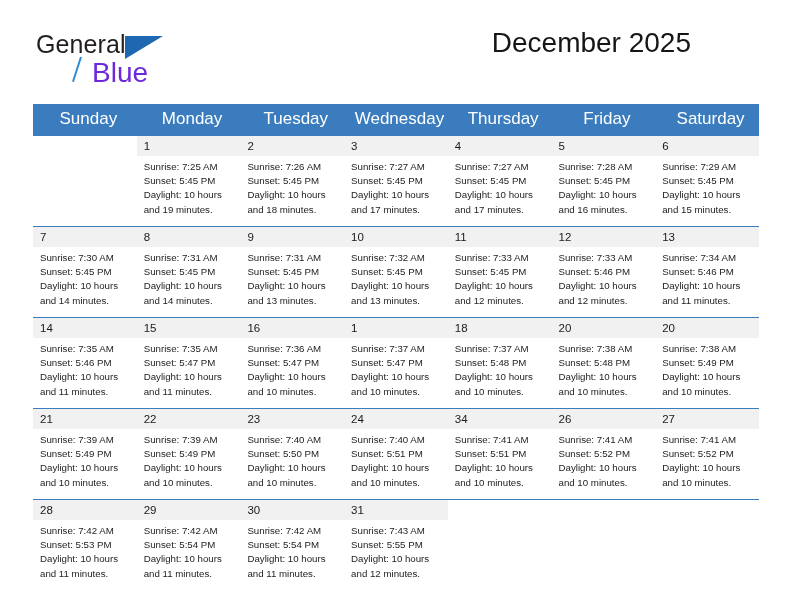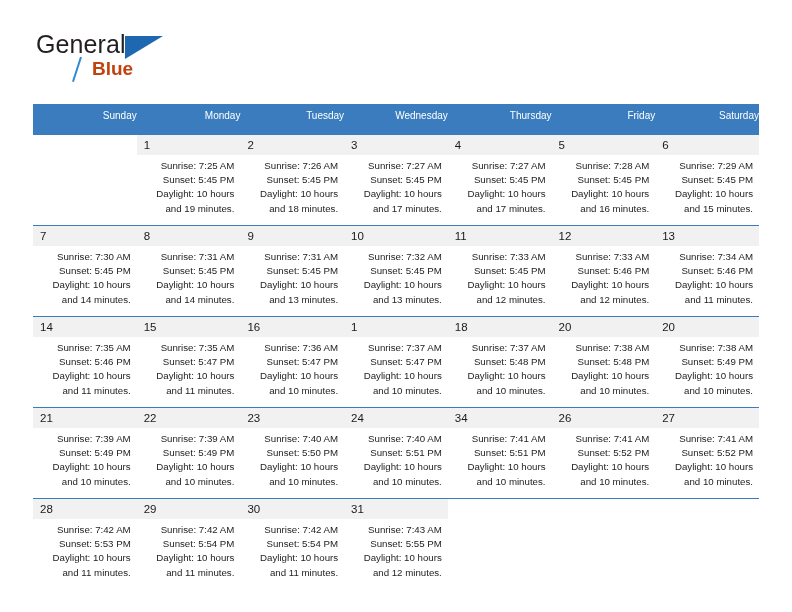--- a/index.html
+++ b/index.html
@@ -51,24 +51,23 @@
     top: 10px;
     width: 0;
     height: 0;
     border-left: 38px solid #1d68b0;
     border-bottom: 23px solid transparent;
   }
   .brand-blue {
     position: absolute;
     left: 59px;
     top: 33px;
-    font-size: 19px;
-    color: #c2410c;
+    font-size: 28px;
+    color: #6d28d9;
     line-height: 1;
-    font-weight: bold;
   }
   .brand-slash {
     position: absolute;
     left: 47px;
     top: 31px;
     width: 2px;
     height: 26px;
     background: #2e8ad4;
     transform: rotate(18deg);
     transform-origin: top center;
@@ -101,24 +100,24 @@
     position: absolute;
     left: 33px;
     top: 104px;
     width: 726px;
     border-collapse: collapse;
     table-layout: fixed;
   }
   .calendar th {
     background: #3a7cbe;
     color: #ffffff;
-    font-size: 10px;
+    font-size: 17px;
     font-weight: normal;
-    text-align: right;
-    padding: 5px 0 13px 7px;
+    text-align: center;
+    padding: 5px 0 6px 7px;
     height: 12px;
     border: none;
   }
   .calendar td {
     vertical-align: top;
     padding: 0;
     border: none;
     border-top: 1.3px solid #3a7cbe;
     background: #ffffff;
     height: 90px;
@@ -136,41 +135,41 @@
   }
   .daynum.empty {
     background: #ffffff;
     color: transparent;
   }
   .cellbody {
     padding: 4px 6px 0 7px;
     font-size: 9.7px;
     line-height: 14.2px;
     color: #232323;
-    text-align: right;
   }
   .cellbody div {
     white-space: nowrap;
   }
 </style>
 </head>
 <body>
 
 <div class="page">
 
   <div class="masthead">
 
     <div class="brand">
       <span class="brand-general">General</span>
       <span class="brand-tri"></span>
       <span class="brand-slash"></span>
       <span class="brand-blue">Blue</span>
     </div>
 
     <div class="titles">
+      <h1 class="cal-title">December 2025</h1>
     </div>
 
   </div>
 
   <table class="calendar">
     <thead>
       <tr>
         <th>Sunday</th>
         <th>Monday</th>
         <th>Tuesday</th>

